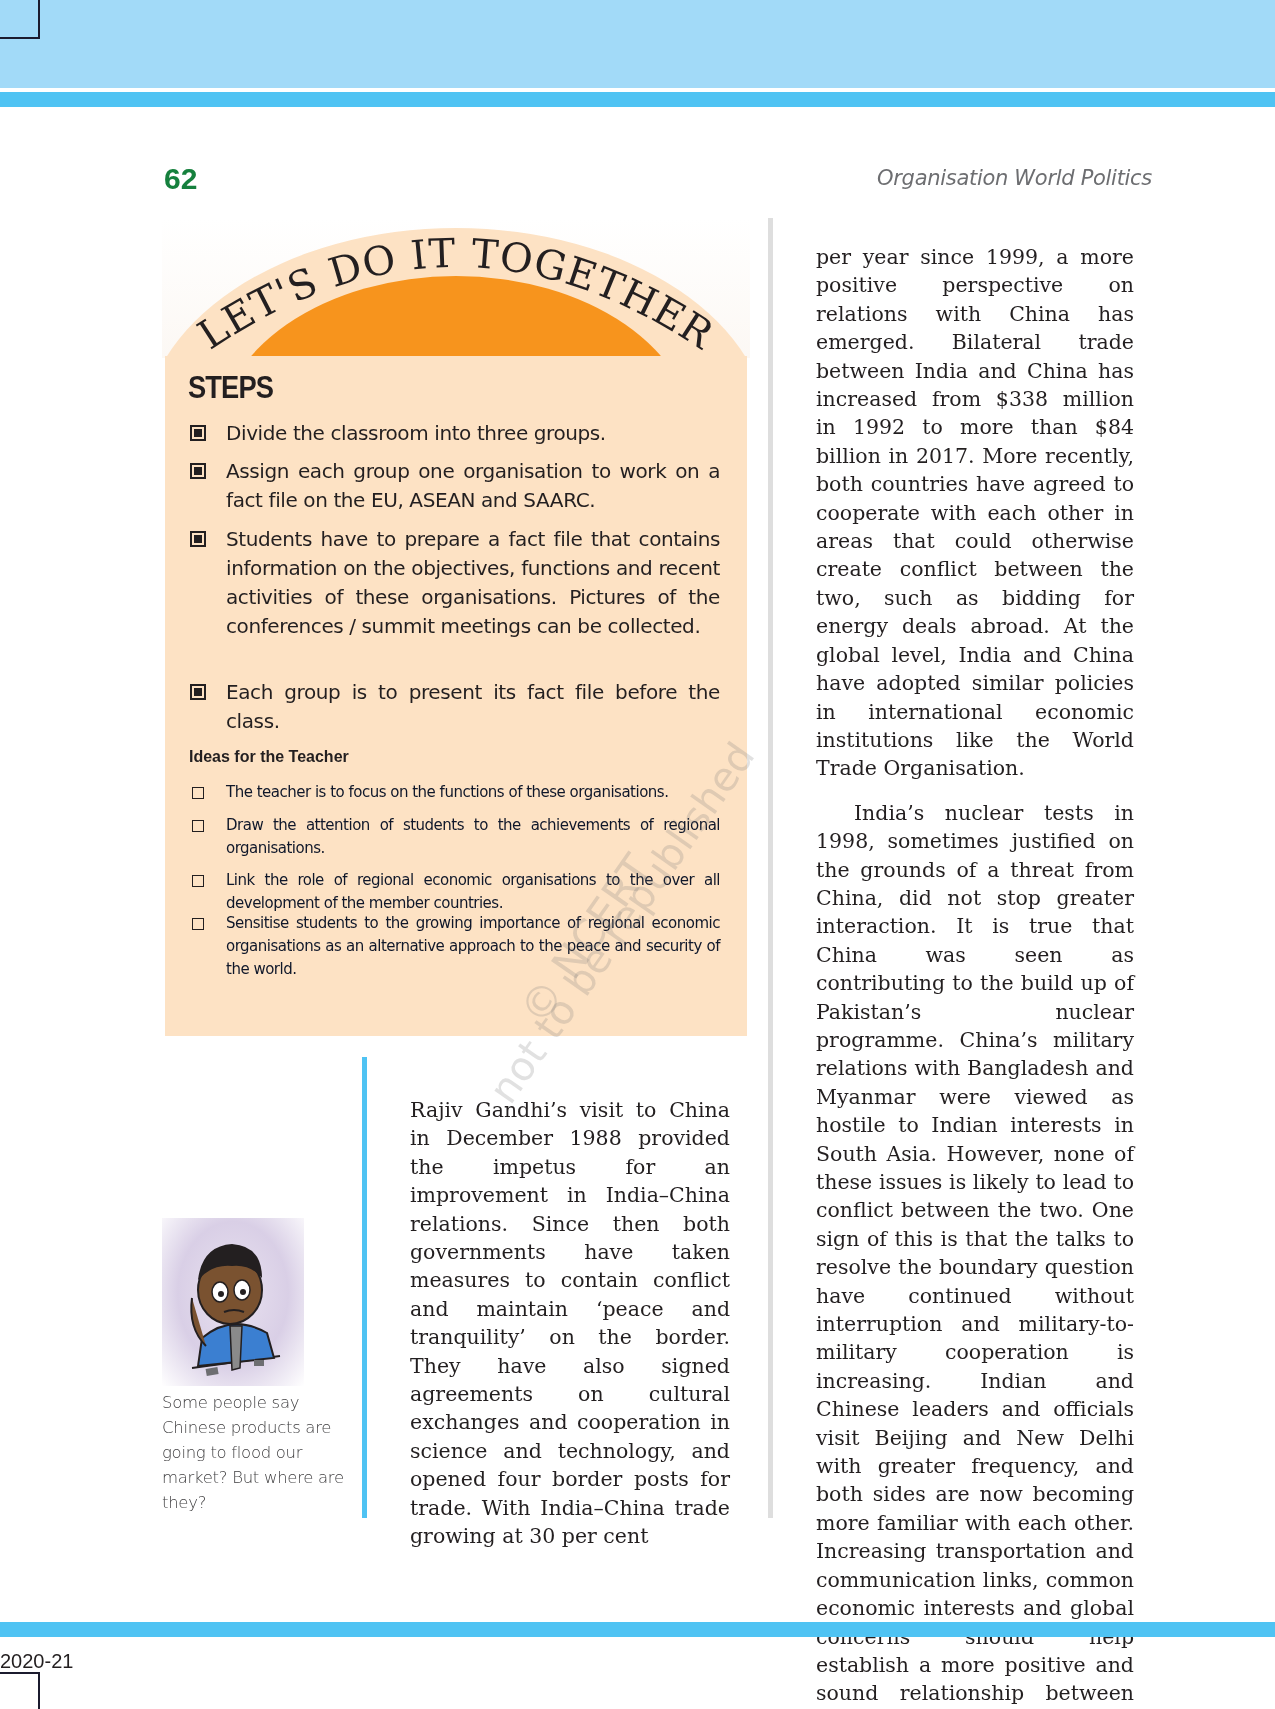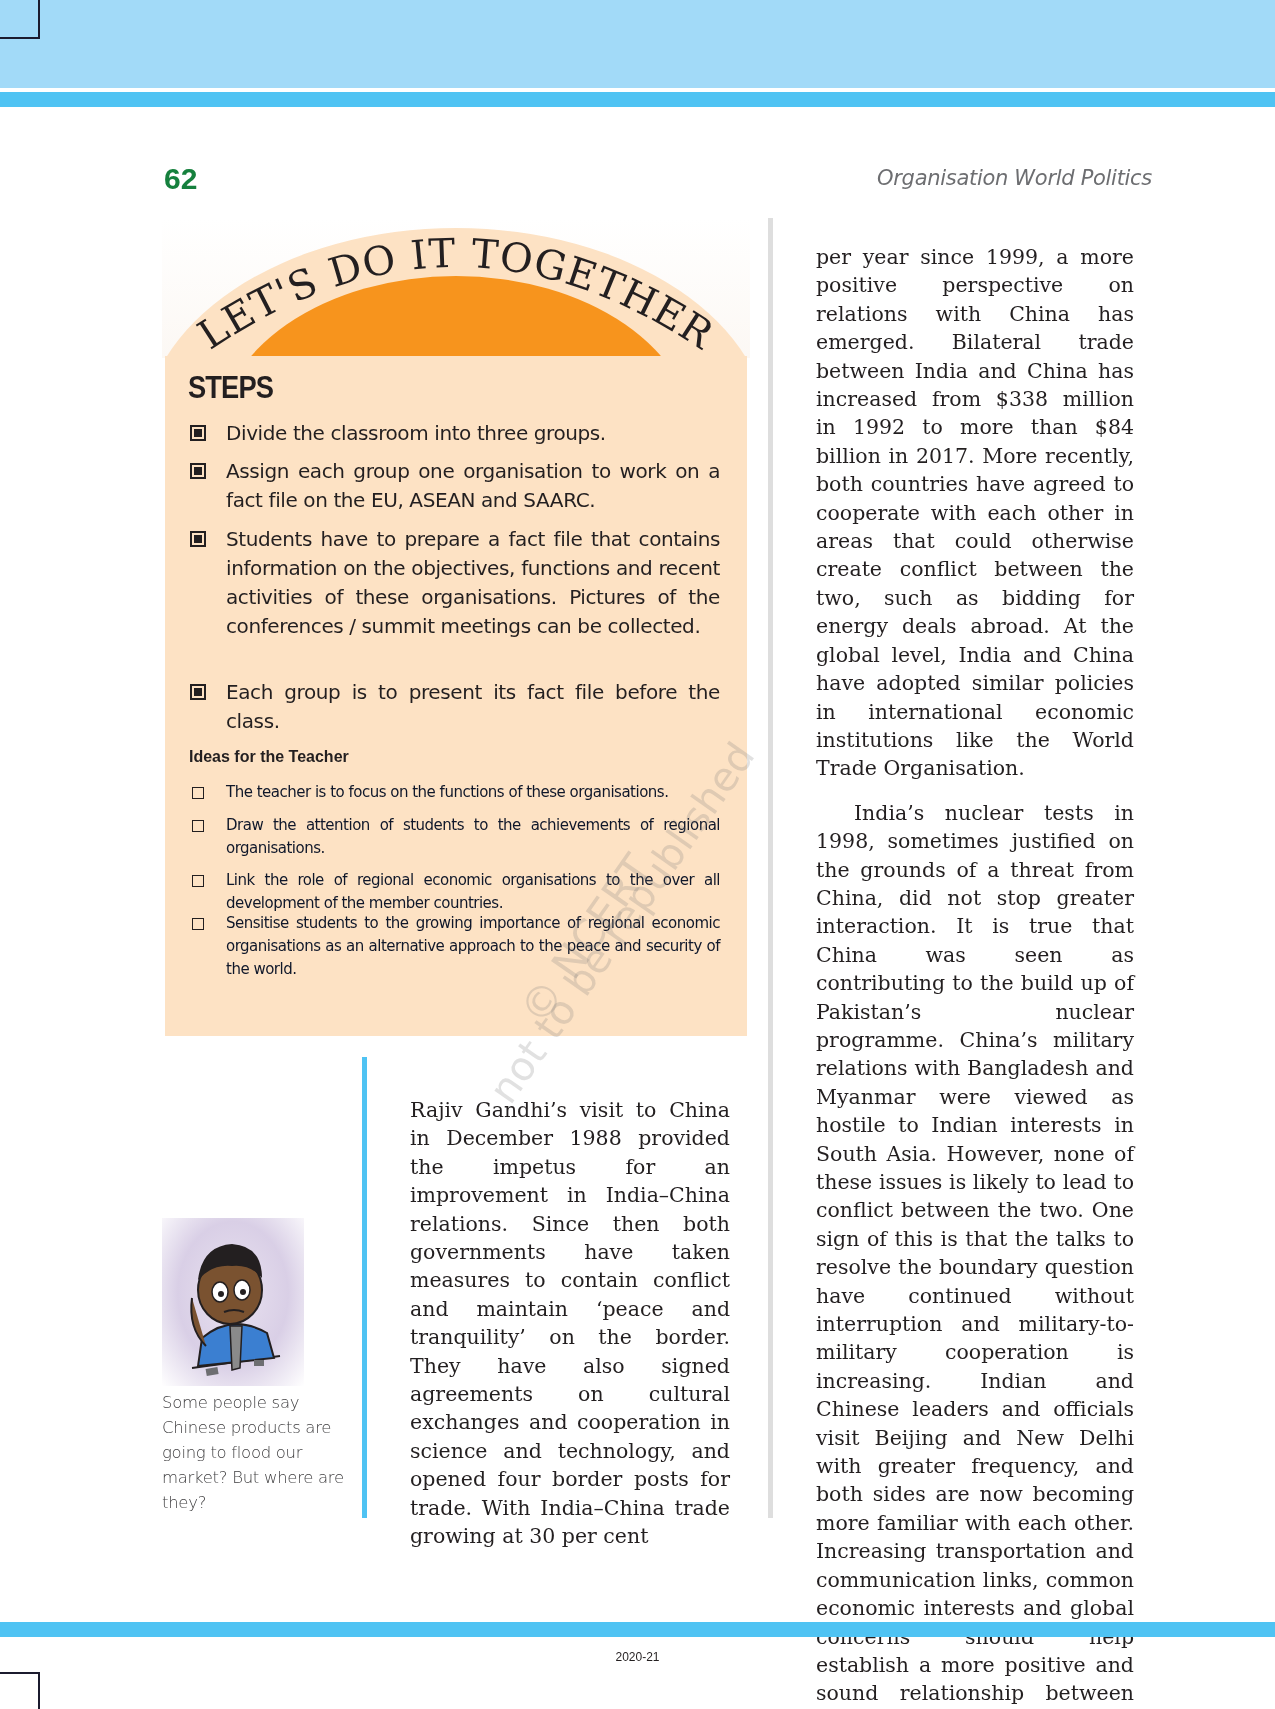--- a/index.html
+++ b/index.html
@@ -5,21 +5,21 @@
   html, body { margin:0; padding:0; }
   body { width:1275px; height:1709px; position:relative; background:#ffffff; overflow:hidden; font-family:"DejaVu Sans", sans-serif; color:#231f20; }
   .abs { position:absolute; }
   .band-top { left:0; top:0; width:1275px; height:88px; background:#a2daf8; }
   .band-top-line { left:0; top:92px; width:1275px; height:15px; background:#4fc3f3; }
   .crop-tl-v { left:38px; top:0; width:2px; height:39px; background:#1b1b2e; }
   .crop-tl-h { left:0; top:37px; width:40px; height:2px; background:#1b1b2e; }
   .band-bottom { left:0; top:1622px; width:1275px; height:15px; background:#4fc3f3; }
   .crop-bl-v { left:38px; top:1672px; width:2px; height:37px; background:#1b1b2e; }
   .crop-bl-h { left:0; top:1672px; width:40px; height:2px; background:#1b1b2e; }
-  .year { left:0; top:1650px; width:1275px; text-align:center; font-family:"Liberation Sans", sans-serif; font-size:12px; color:#231f20; }
+  .year { left:0; top:1650px; width:1131px; font-family:"Liberation Sans", sans-serif; font-size:20px; color:#231f20; }
 
   .page-num { left:164px; top:162px; font-family:"Liberation Sans", sans-serif; font-weight:bold; font-size:30px; color:#15803d; }
   .running-head { right:123px; top:166px; font-family:"DejaVu Sans", sans-serif; font-style:italic; font-size:21px; color:#6d6e71; font-weight:300; letter-spacing:-0.3px; }
 
   
   .arch-wrap { left:162px; top:218px; width:588px; height:140px; overflow:hidden; background:linear-gradient(#ffffff, #fcf8f4); }
   .arch-outer { position:absolute; left:-20px; top:10px; width:628px; height:420px; border-radius:50%; background:#fde2c4; }
   .arch-inner { position:absolute; left:55px; top:58px; width:478px; height:330px; border-radius:50%; background:#f7941d; }
   .arch-text { position:absolute; left:0; top:0; width:588px; height:140px; }
   .box { left:165px; top:356px; width:582px; height:680px; background:#fde2c4; }

